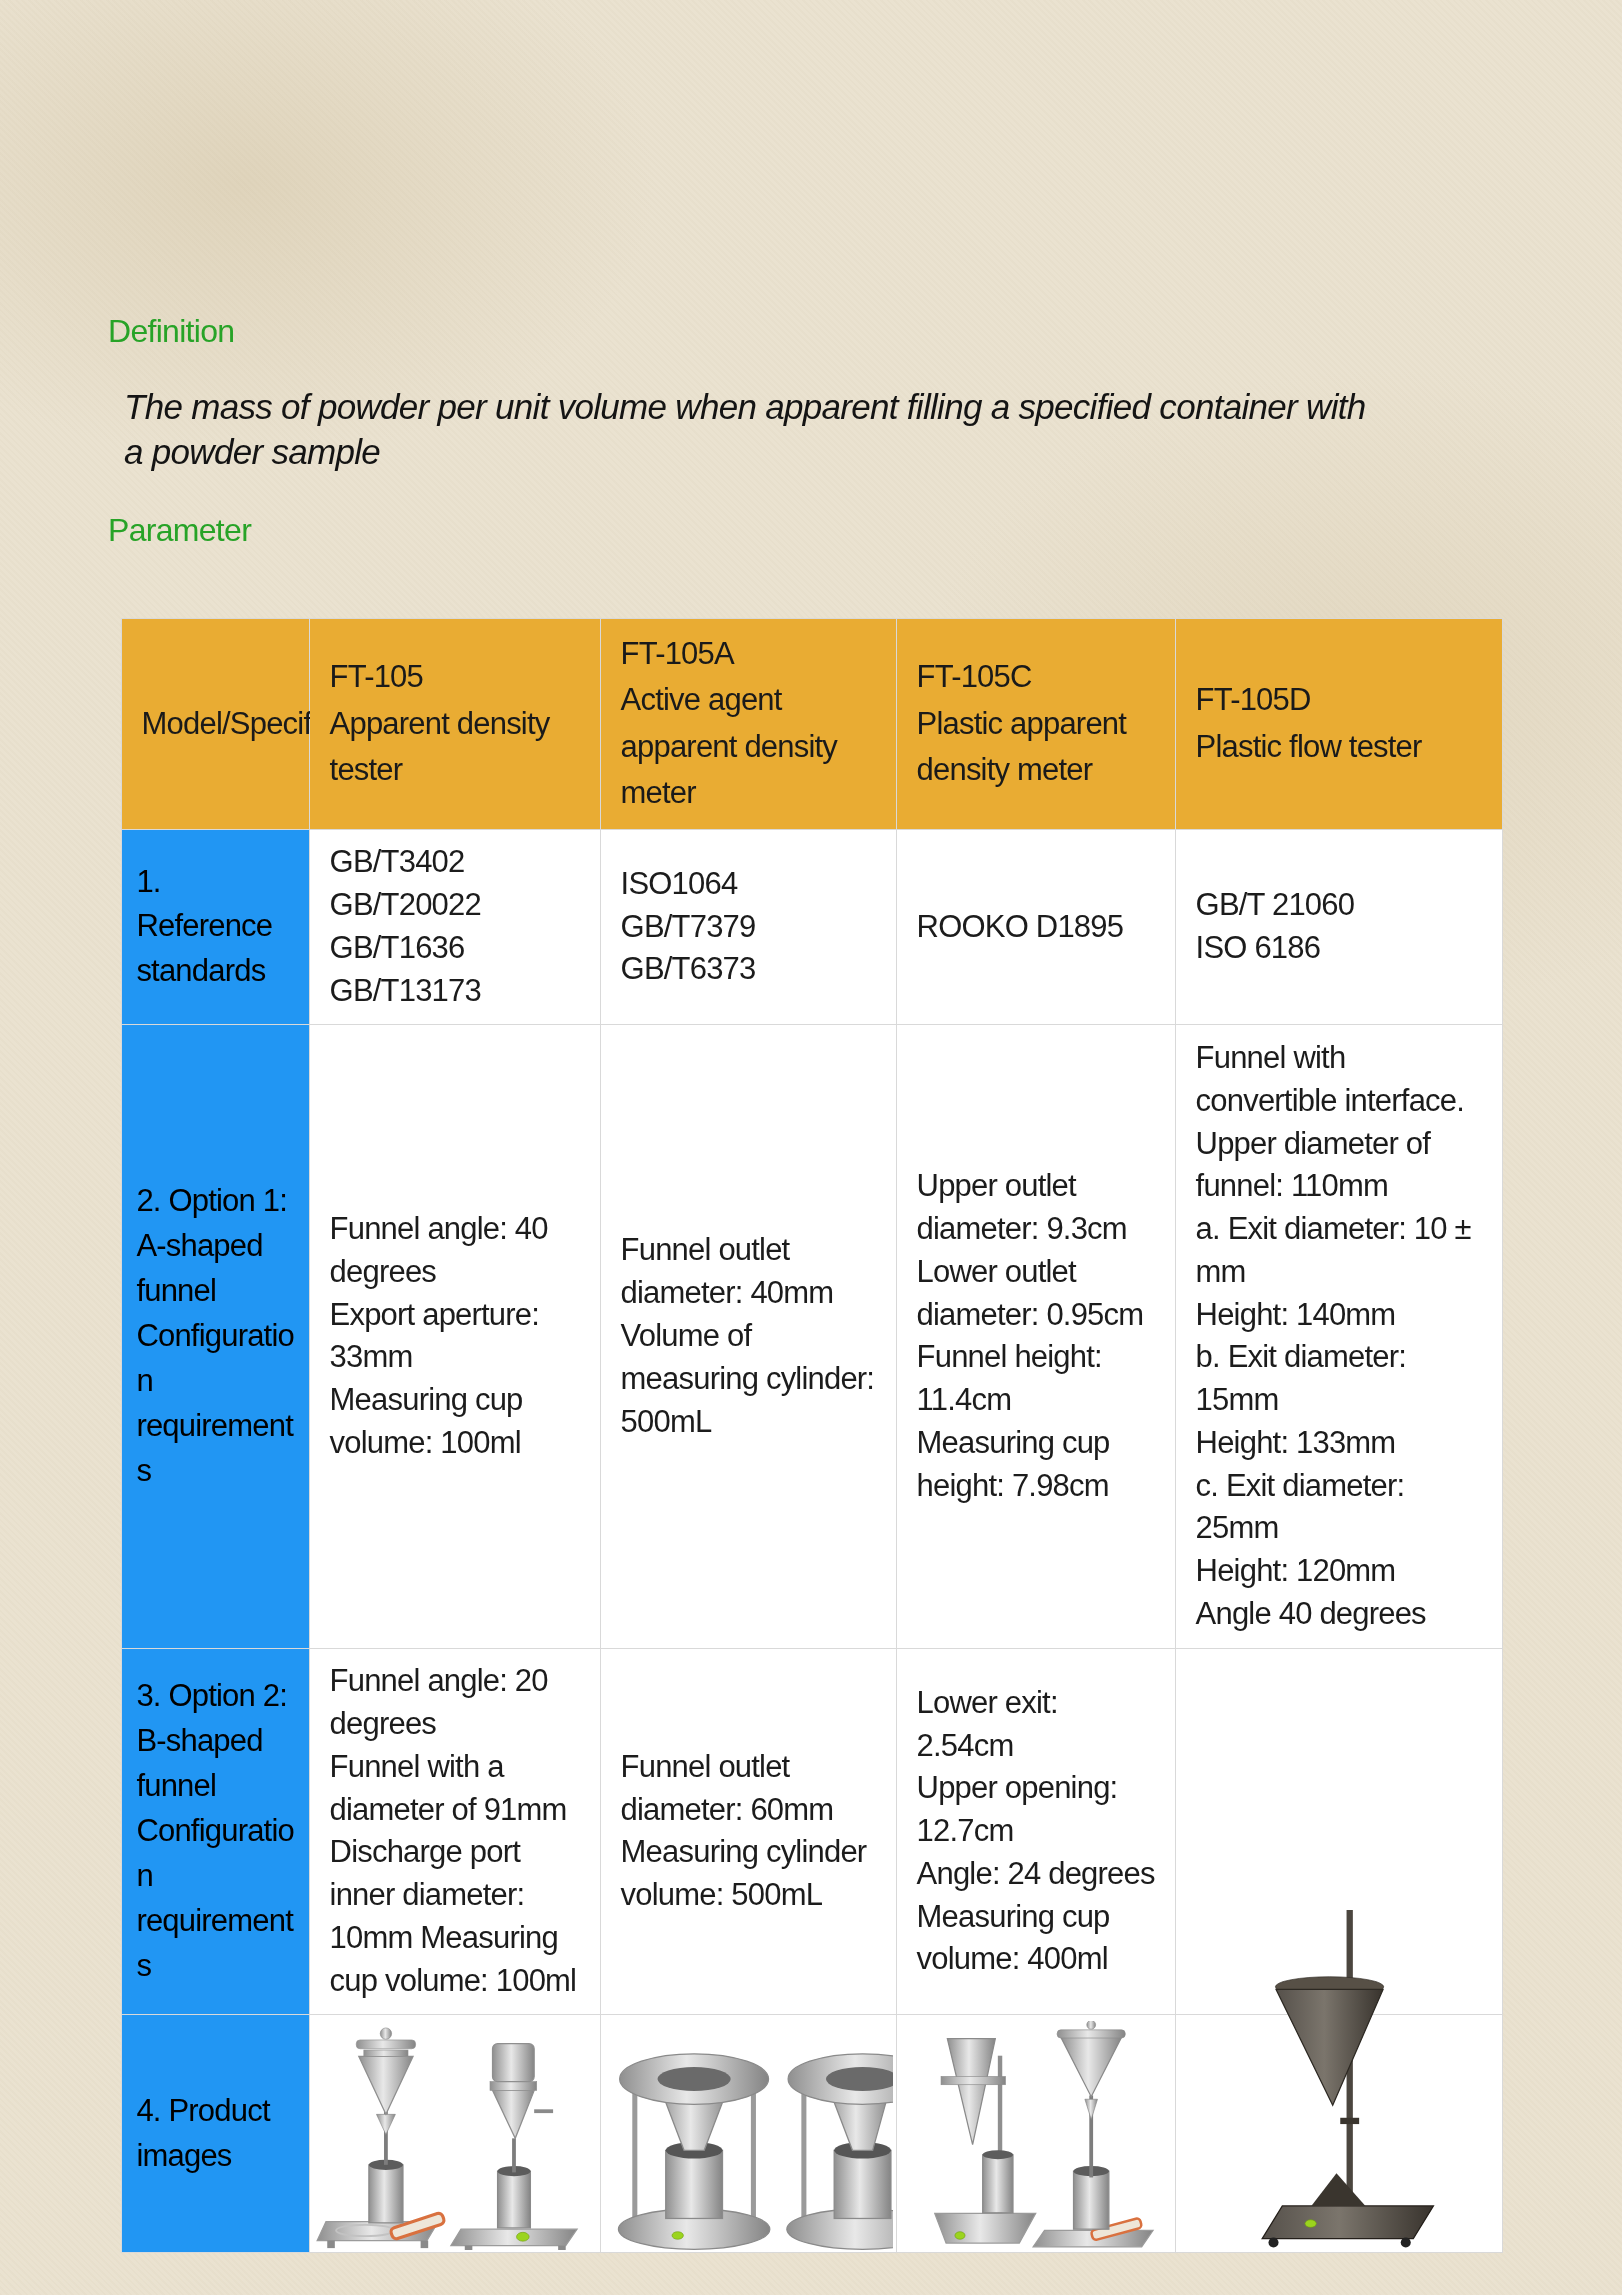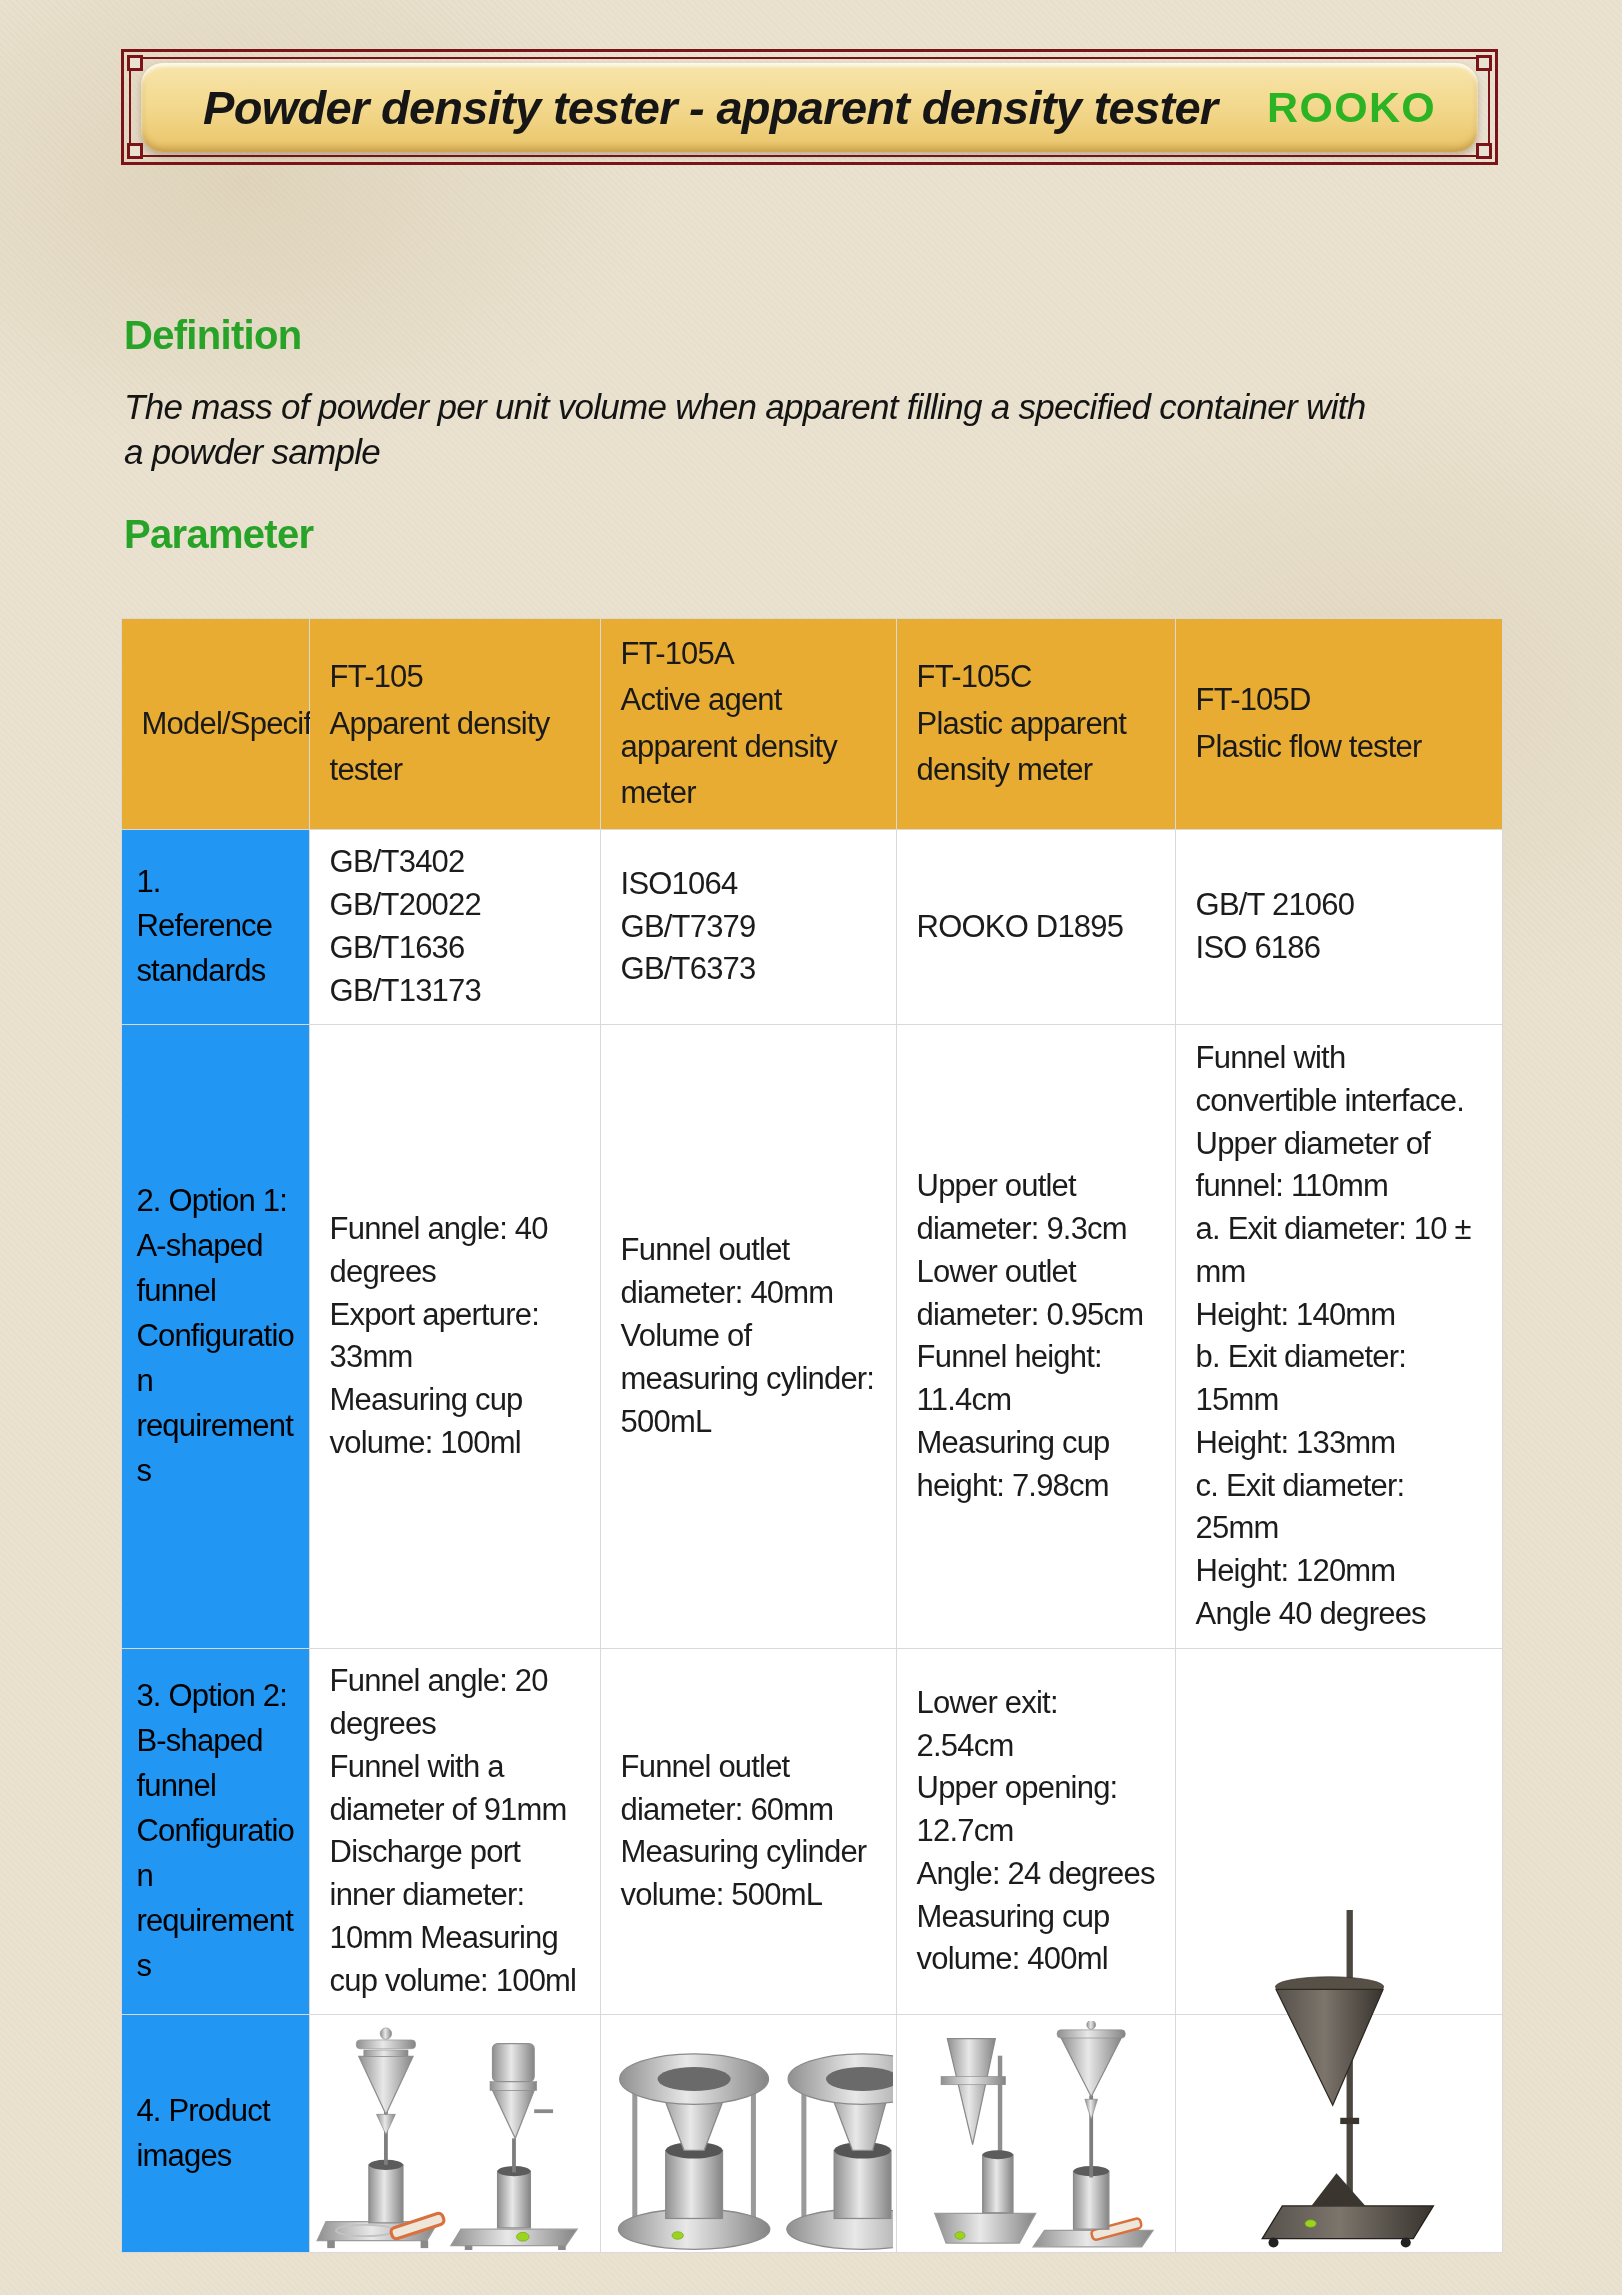--- a/index.html
+++ b/index.html
@@ -57,21 +57,21 @@
     position:absolute; inset:0; display:flex; align-items:center; justify-content:center;
     font-size:41px; font-weight:500; color:#101010; letter-spacing:-0.7px;
   }
   .pin{
     position:absolute; width:18.3px; height:18.3px; background:#F6C3DB;
     border:2px solid #D8AA70; border-radius:3.3px; box-shadow: inset 1.3px 1.3px 2px rgba(255,255,255,.8);
   }
   .pin.tl{left:19.6px; top:17px;} .pin.tr{right:19.6px; top:17px;}
   .pin.bl{left:19.6px; bottom:17px;} .pin.br{right:19.6px; bottom:17px;}
   
-  .green-h{ position:absolute; left:124px; font-size:40px; font-weight:700; color:#27A327; letter-spacing:-0.7px;}
+  .green-h{ position:absolute; left:108px; font-size:32px; font-weight:400; color:#27A327; letter-spacing:-0.7px;}
   #h-def{ top:313px; }
   #h-par{ top:512px; }
   .def-text{
     position:absolute; left:124px; top:385px; width:1263px;
     font-size:35px; font-style:italic; font-weight:500; line-height:1.28; color:#141414;
     letter-spacing:-0.7px;
   }
   
   .spec-table{
     position:absolute; left:121px; top:618px; width:1381px;
@@ -90,30 +90,20 @@
   }
   .cell-text{ white-space:pre-line; }
   td.img-cell{ padding:0; }
   td.img-cell svg{ position:absolute; left:50%; transform:translateX(-50%); bottom:2.6px; z-index:3; }
 </style>
 </head>
 <body>
 
 <div id="page">
 
-  <div class="title-frame">
-    <span class="knot tl"></span>
-    <span class="knot tr"></span>
-    <span class="knot bl"></span>
-    <span class="knot br"></span>
-    <div class="gold-banner">
-      <div class="doc-title">Powder density tester - apparent density tester</div>
-      <div class="brand">ROOKO</div>
-    </div>
-  </div>
 
 
   <div class="green-h" id="h-def">Definition</div>
   <div class="def-text">The mass of powder per unit volume when apparent filling a specified container with a powder sample</div>
 
   <div class="green-h" id="h-par">Parameter</div>
 
   <table class="spec-table">
     <colgroup>
         <col style="width:188px">

